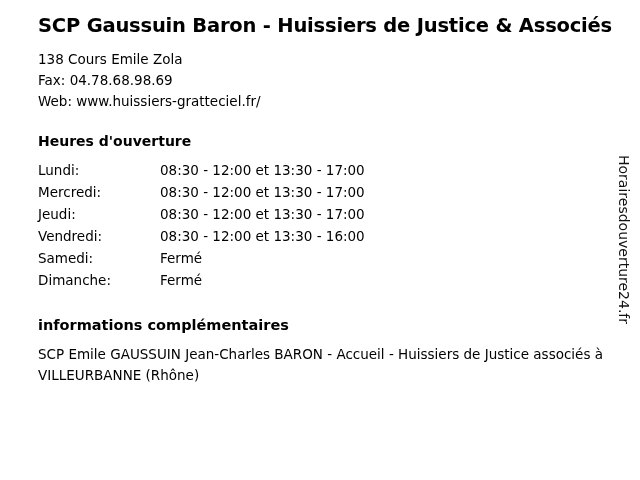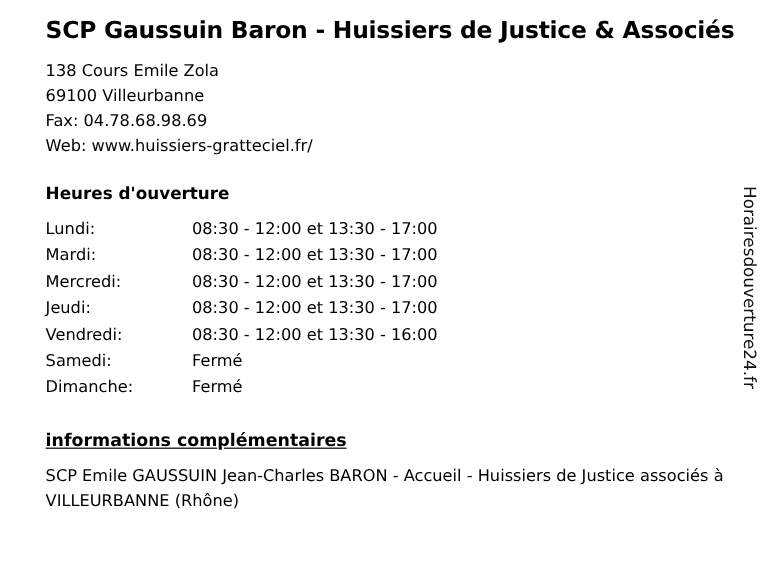--- a/index.html
+++ b/index.html
@@ -55,21 +55,20 @@
   }
   td.day {
     width: 122px;
     padding-right: 4px;
   }
   .extra-title {
     font-size: 14.5px;
     font-weight: bold;
     margin-top: 26px;
     margin-bottom: 11px;
-    text-decoration: underline;
   }
   .extra-text {
     font-size: 13.5px;
     line-height: 21px;
     max-width: 580px;
   }
   .sidebar-url {
     position: absolute;
     right: 2px;
     top: 0;
@@ -89,35 +88,30 @@
 </style>
 </head>
 <body>
 
 <div class="card">
 
   <h1 class="title">SCP Gaussuin Baron - Huissiers de Justice &amp; Associés</h1>
 
   <div class="addr-block">
     <div class="addr-line">138 Cours Emile Zola</div>
-    <div class="addr-line">69100 Villeurbanne</div>
     <div class="addr-line">Fax: 04.78.68.98.69</div>
     <div class="addr-line">Web: www.huissiers-gratteciel.fr/</div>
   </div>
 
   <div class="section-title">Heures d'ouverture</div>
 
   <table class="hours">
     <tbody>
       <tr>
         <td class="day">Lundi:</td>
-        <td class="val">08:30 - 12:00 et 13:30 - 17:00</td>
-      </tr>
-      <tr>
-        <td class="day">Mardi:</td>
         <td class="val">08:30 - 12:00 et 13:30 - 17:00</td>
       </tr>
       <tr>
         <td class="day">Mercredi:</td>
         <td class="val">08:30 - 12:00 et 13:30 - 17:00</td>
       </tr>
       <tr>
         <td class="day">Jeudi:</td>
         <td class="val">08:30 - 12:00 et 13:30 - 17:00</td>
       </tr>

